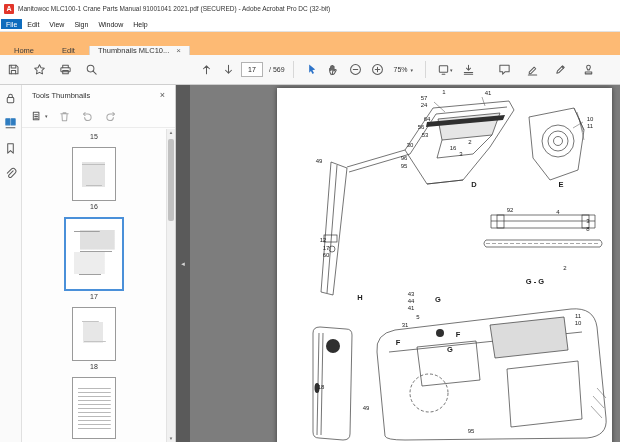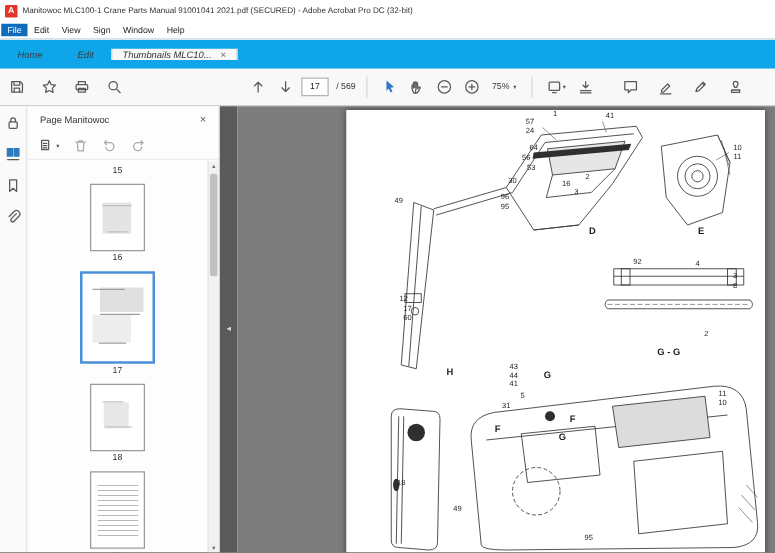--- a/index.html
+++ b/index.html
@@ -8,21 +8,21 @@
   
   .titlebar{height:17px;display:flex;align-items:center;background:#fff;padding-left:4px;}
   .appicon{width:10px;height:10px;background:#e2362a;border-radius:1px;color:#fff;font-size:7px;
            font-weight:bold;display:flex;align-items:center;justify-content:center;margin-right:4px;}
   .wtitle{font-size:6.5px;color:#333;white-space:nowrap;}
   
   .menubar{height:14px;display:flex;align-items:center;background:#fff;padding-left:1px;}
   .menu-item{font-size:7px;color:#222;padding:1.5px 5px;cursor:default;}
   .menu-item.active{background:#0e6cbd;color:#fff;}
   
-  .tabbar{height:24px;background:#0ea5e9;display:flex;align-items:center;border-top:1px solid #e2e2e2;box-sizing:border-box;font-style:italic;}
+  .tabbar{height:24px;background:#fdba74;display:flex;align-items:flex-end;border-top:1px solid #e2e2e2;box-sizing:border-box;}
   .tab{display:flex;align-items:center;padding:0 14px;font-size:7.5px;color:#3c3c3c;cursor:default;}
   .tab.doc{background:#f8f8f8;border-left:1px solid #d5d5d5;border-right:1px solid #d5d5d5;color:#333;padding:0 8px;}
   .tab-close{margin-left:7px;font-size:8px;color:#666;line-height:1;}
   
   .toolbar{height:30px;background:#f8f8f8;border-bottom:1px solid #cfcfcf;display:flex;align-items:center;box-sizing:border-box;}
   .tbtn{background:none;border:none;padding:2px 3px;display:flex;align-items:center;cursor:default;}
   .ic{width:13px;height:13px;display:block;}
   .ic *{stroke:#5a5a5a;stroke-width:1.1;fill:none;stroke-linecap:round;stroke-linejoin:round;}
   .ic .fb{fill:#2e74c9;stroke:none;}
   .ic .fblue{fill:#2e7cc0;stroke:#2e7cc0;}
@@ -251,21 +251,21 @@
       </button>
       <button class="railbtn">
         <svg class="ic" viewBox="0 0 14 14">
             <path d="M9.8 4.2l-4.3 4.3a1.6 1.6 0 002.3 2.3L12 6.5a2.9 2.9 0 00-4.1-4.1L3.6 6.7"></path>
           </svg>
       </button>
     </div>
 
     <div class="panel">
       <div class="panel-header">
-        <span class="panel-title">Page Manitowoc</span>
+        <span class="panel-title">Tools Thumbnails</span>
         <button class="panel-close">×</button>
       </div>
       <div class="panel-tools">
         <button class="ptbtn">
           <svg class="ic" viewBox="0 0 14 14">
               <rect x="2.5" y="2.5" width="6" height="8"></rect>
               <path d="M4 5h3M4 7h3M4 9h3"></path>
             </svg>
           <span class="caret">▾</span>
         </button>

